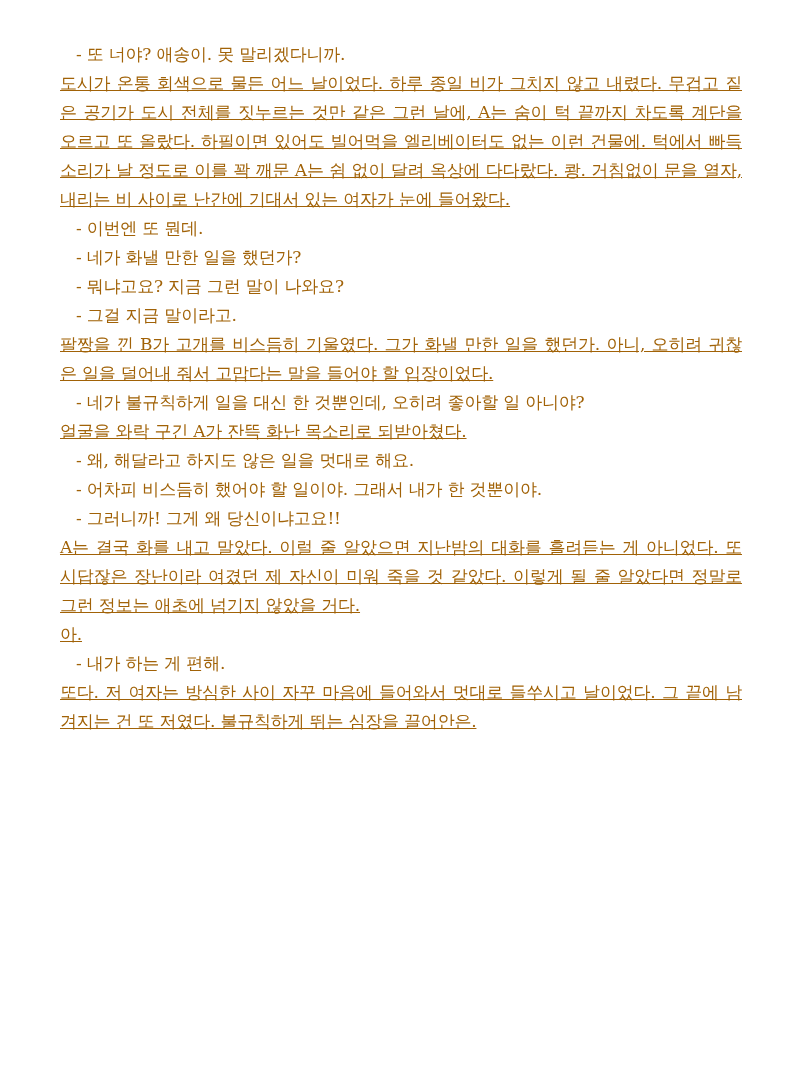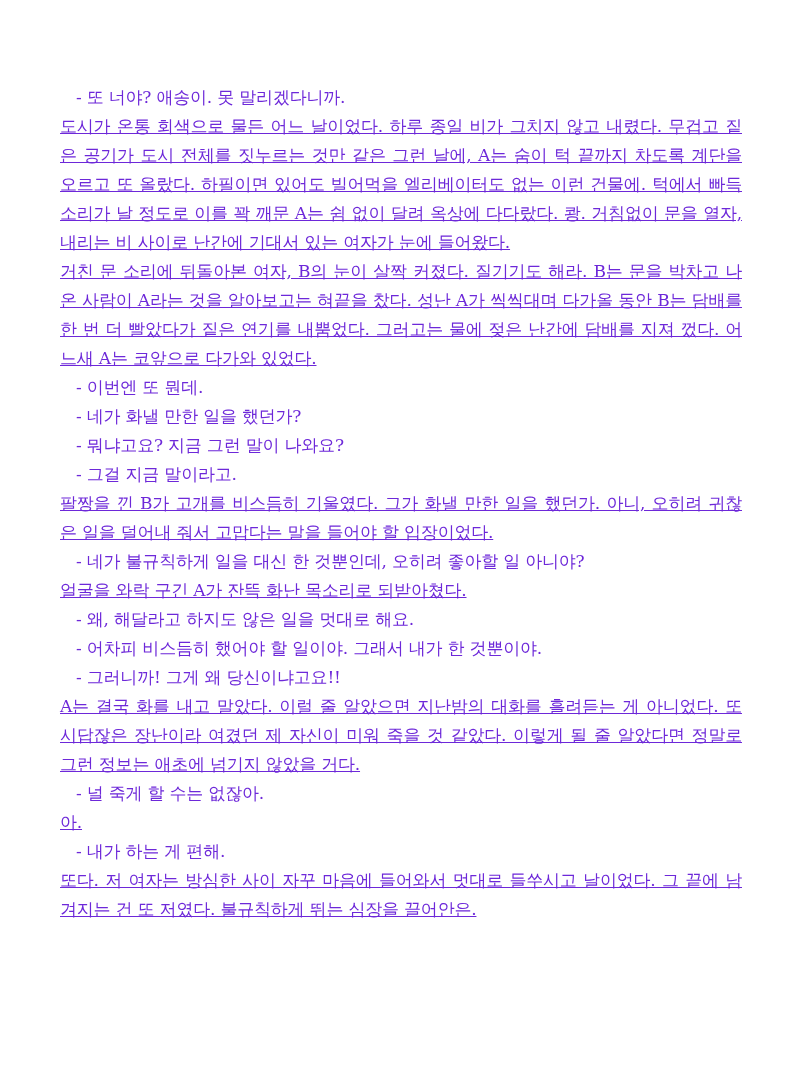--- a/index.html
+++ b/index.html
@@ -10,26 +10,25 @@
   .page {
     position: relative;
     width: 800px;
     height: 1066px;
     box-sizing: border-box;
     background: #ffffff;
     padding: 40px 58px 0 60px;
     overflow: hidden;
   }
   .text-block {
-    color: #6d28d9;
+    color: #a16207;
     font-family: "DejaVu Serif", "Liberation Serif", serif;
     font-size: 17px;
     line-height: 29px;
     letter-spacing: -0.2px;
-    margin-top: 43px;
   }
   .text-block p {
     margin: 0;
     padding: 0;
   }
   .text-block p.narration {
     text-align: justify;
     text-decoration: underline;
   }
   .text-block p.dialogue {
@@ -37,30 +36,28 @@
     text-align: left;
   }
 </style>
 </head>
 <body>
 
 <div class="page">
   <div class="text-block">
       <p class="dialogue">- 또 너야? 애송이. 못 말리겠다니까.</p>
       <p class="narration">도시가 온통 회색으로 물든 어느 날이었다. 하루 종일 비가 그치지 않고 내렸다. 무겁고 짙은 공기가 도시 전체를 짓누르는 것만 같은 그런 날에, A는 숨이 턱 끝까지 차도록 계단을 오르고 또 올랐다. 하필이면 있어도 빌어먹을 엘리베이터도 없는 이런 건물에. 턱에서 빠득 소리가 날 정도로 이를 꽉 깨문 A는 쉼 없이 달려 옥상에 다다랐다. 쾅. 거침없이 문을 열자, 내리는 비 사이로 난간에 기대서 있는 여자가 눈에 들어왔다.</p>
-      <p class="narration">거친 문 소리에 뒤돌아본 여자, B의 눈이 살짝 커졌다. 질기기도 해라. B는 문을 박차고 나온 사람이 A라는 것을 알아보고는 혀끝을 찼다. 성난 A가 씩씩대며 다가올 동안 B는 담배를 한 번 더 빨았다가 짙은 연기를 내뿜었다. 그러고는 물에 젖은 난간에 담배를 지져 껐다. 어느새 A는 코앞으로 다가와 있었다.</p>
       <p class="dialogue">- 이번엔 또 뭔데.</p>
       <p class="dialogue">- 네가 화낼 만한 일을 했던가?</p>
       <p class="dialogue">- 뭐냐고요? 지금 그런 말이 나와요?</p>
       <p class="dialogue">- 그걸 지금 말이라고.</p>
       <p class="narration">팔짱을 낀 B가 고개를 비스듬히 기울였다. 그가 화낼 만한 일을 했던가. 아니, 오히려 귀찮은 일을 덜어내 줘서 고맙다는 말을 들어야 할 입장이었다.</p>
       <p class="dialogue">- 네가 불규칙하게 일을 대신 한 것뿐인데, 오히려 좋아할 일 아니야?</p>
       <p class="narration">얼굴을 와락 구긴 A가 잔뜩 화난 목소리로 되받아쳤다.</p>
       <p class="dialogue">- 왜, 해달라고 하지도 않은 일을 멋대로 해요.</p>
       <p class="dialogue">- 어차피 비스듬히 했어야 할 일이야. 그래서 내가 한 것뿐이야.</p>
       <p class="dialogue">- 그러니까! 그게 왜 당신이냐고요!!</p>
       <p class="narration">A는 결국 화를 내고 말았다. 이럴 줄 알았으면 지난밤의 대화를 흘려듣는 게 아니었다. 또 시답잖은 장난이라 여겼던 제 자신이 미워 죽을 것 같았다. 이렇게 될 줄 알았다면 정말로 그런 정보는 애초에 넘기지 않았을 거다.</p>
-      <p class="dialogue">- 널 죽게 할 수는 없잖아.</p>
       <p class="narration">아.</p>
       <p class="dialogue">- 내가 하는 게 편해.</p>
       <p class="narration">또다. 저 여자는 방심한 사이 자꾸 마음에 들어와서 멋대로 들쑤시고 날이었다. 그 끝에 남겨지는 건 또 저였다. 불규칙하게 뛰는 심장을 끌어안은.</p>
     </div>
 </div>
 
 </body></html>

